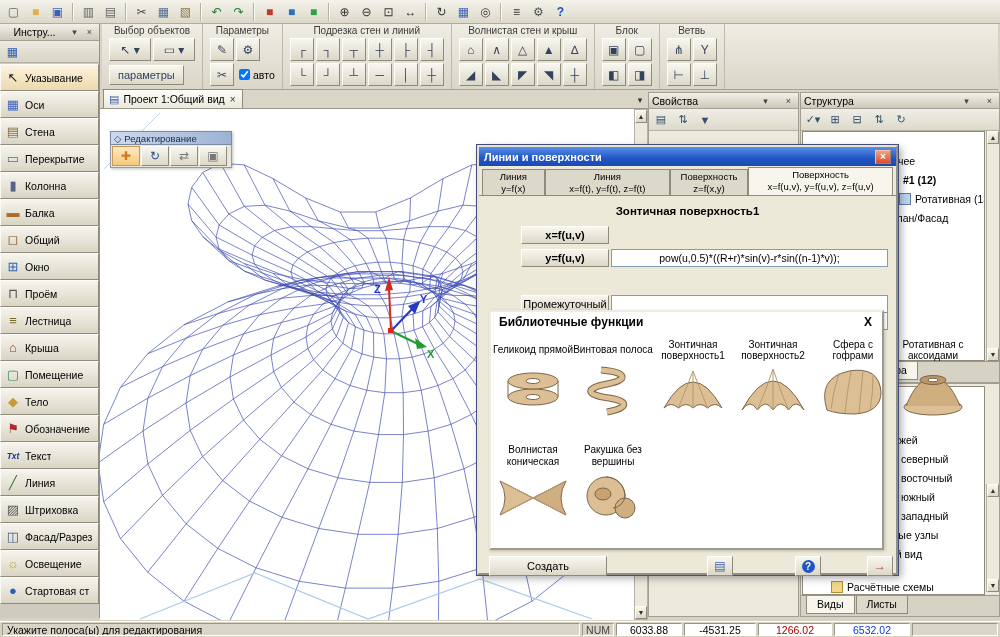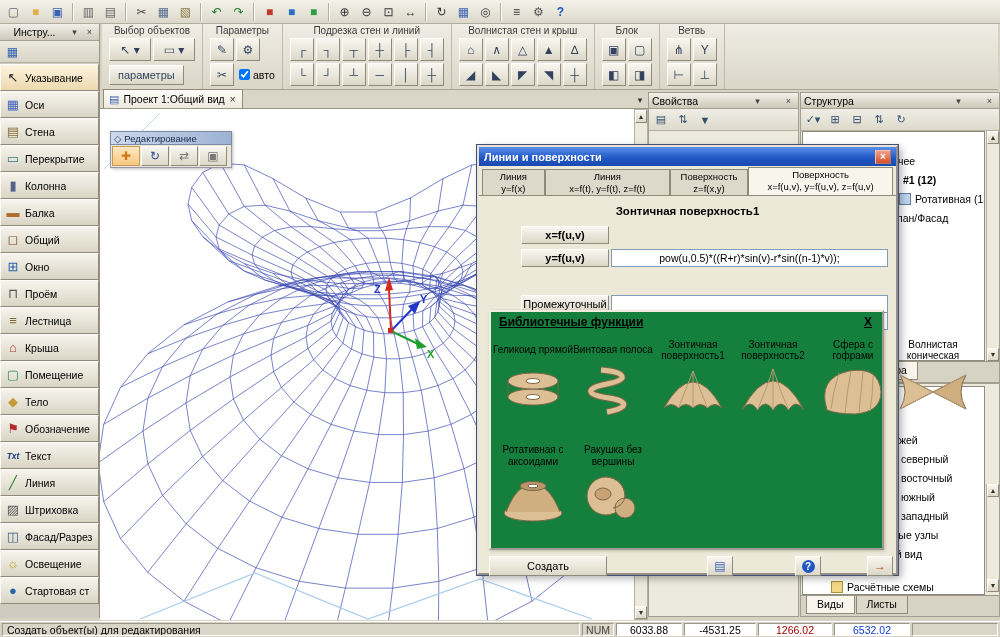--- a/index.html
+++ b/index.html
@@ -67,21 +67,21 @@
   .ft-btn.active { background:linear-gradient(#ffe9c4,#f6c87e); border-color:#c89a52; }
   
   #canvas-vscroll { left:634px; top:109px; width:14px; height:511px; background:#ece9dd; border:1px solid #b5b1a2; }
   .sb-arrow { position:absolute; left:0; width:12px; height:13px; font-size:7px; display:flex; align-items:center;
               justify-content:center; color:#333; background:linear-gradient(#f8f6ef,#dcd8c8);
               border:1px solid; border-color:#fffef8 #8e8a7c #8e8a7c #fffef8; }
   .sb-thumb { position:absolute; left:0; width:12px; background:linear-gradient(#f8f6ef,#d5d1c1);
               border:1px solid; border-color:#fffef8 #8e8a7c #8e8a7c #fffef8; }
   
   .panel { background:#ece9dd; border:1px solid #a29e90; }
-  .p-header { height:16px; display:flex; align-items:center; gap:18px; padding:0 3px;
+  .p-header { height:16px; display:flex; align-items:center; gap:10px; padding:0 3px;
               background:linear-gradient(#f2f0e8,#cdc9ba); border-bottom:1px solid #a5a192; font-size:10.5px; }
   .p-header .ttl { flex:1; }
   .p-toolbar { height:22px; display:flex; align-items:center; gap:2px; padding:1px 2px;
                background:linear-gradient(#f0eee6,#ddd9cb); border-bottom:1px solid #b5b1a2; }
   .ptbtn { min-width:20px; height:19px; display:flex; align-items:center; justify-content:center;
            font-size:11px; color:#33506e; border:1px solid transparent; }
   #props-panel  { left:648px; top:92px; width:151px; height:525px; }
   #struct-panel { left:800px; top:92px; width:200px; height:291px; }
   #views-panel  { left:800px; top:383px; width:200px; height:234px; }
   .tree { position:absolute; left:1px; right:14px; background:#fff; border:1px solid #8e8a7c;
@@ -112,22 +112,22 @@
           background:#ddd9ca; border:1px solid #8e8a7c; border-bottom:none; overflow:hidden; white-space:nowrap; }
   .dtab.active { background:#f7f5ec; height:28px; }
   .d-body { position:absolute; top:51px; left:0; right:0; bottom:0; }
   .d-heading { text-align:center; font-weight:bold; font-size:11.5px; margin-top:7px; }
   .frow { position:absolute; left:42px; right:8px; height:19px; display:flex; gap:2px; }
   .flabel { width:88px; height:18px; font-weight:bold; font-size:11px; display:flex; align-items:center;
             justify-content:center; background:linear-gradient(#f8f6ef,#dcd8c8); border:1px solid;
             border-color:#fffef8 #8e8a7c #8e8a7c #fffef8; }
   .finput { flex:1; height:18px; border:1px solid #7f9db9; background:#fff; font-size:10.5px;
             text-align:center; font-family:"Liberation Sans",sans-serif; }
-  #library { position:absolute; left:10px; top:112px; width:395px; height:240px; background:#15803d;
-             border:2px outset #f0ede0; box-shadow:1px 1px 3px rgba(0,0,0,.2);text-decoration:underline; }
+  #library { position:absolute; left:10px; top:112px; width:395px; height:240px; background:#ffffff;
+             border:2px outset #f0ede0; box-shadow:1px 1px 3px rgba(0,0,0,.2); }
   .lib-head { display:flex; padding:3px 8px 0; }
   .lib-title { flex:1; font-weight:bold; font-size:12px; }
   .lib-close { font-weight:bold; font-size:12px; padding:0 2px; }
   .lib-grid { position:absolute; top:23px; left:2px; right:2px; bottom:2px; display:grid;
               grid-template-columns:repeat(6,1fr); grid-template-rows:1fr 1fr; }
   .lib-cell { display:flex; flex-direction:column; align-items:center; padding-top:2px; }
   .lib-name { font-size:10px; text-align:center; line-height:1.15; height:26px; display:flex;
               align-items:center; justify-content:center; }
   .lib-thumb { width:80px; height:58px; }
   .d-bottom { position:absolute; left:10px; right:10px; top:358px; height:22px; }
@@ -707,39 +707,39 @@
             </svg>
           </div>
           <div class="lib-cell">
             <div class="lib-name">Сфера с гофрами</div>
             <svg class="lib-thumb" viewBox="0 0 80 56">
               <path d="M14 46 Q4 14 36 7 Q66 2 68 28 Q68 48 42 50 Q24 50 14 46 Z" fill="#dcbf94" stroke="#7d6647"></path>
               <path d="M26 9 Q20 28 18 45 M38 7 Q34 28 32 49 M50 7 Q48 28 46 49 M60 12 Q60 30 57 47" stroke="#b59a72" fill="none"></path>
             </svg>
           </div>
           <div class="lib-cell">
-            <div class="lib-name">Волнистая коническая</div>
-            <svg class="lib-thumb" viewBox="0 0 80 56">
-              <path d="M7 11 Q17 28 7 45 L40 28 Z" fill="#dcbf94" stroke="#7d6647"></path>
-              <path d="M73 11 Q63 28 73 45 L40 28 Z" fill="#cfae80" stroke="#7d6647"></path>
-              <path d="M7 11 L40 28 M7 45 L40 28 M73 11 L40 28 M73 45 L40 28" stroke="#b59a72" fill="none"></path>
-            </svg>
-          </div>
-          <div class="lib-cell">
             <div class="lib-name">Ротативная с аксоидами</div>
             <svg class="lib-thumb" viewBox="0 0 80 56">
               <g stroke="#7d6647">
                 <ellipse cx="40" cy="43" rx="29" ry="8" fill="#dcbf94"></ellipse>
                 <path d="M13 42 C22 20 30 15 40 15 C50 15 58 20 67 42" fill="#cfae80"></path>
                 <ellipse cx="40" cy="16" rx="13" ry="4.5" fill="#b9976b"></ellipse>
                 <ellipse cx="40" cy="16" rx="5" ry="1.8" fill="#fff"></ellipse>
               </g>
             </svg>
           </div>
           <div class="lib-cell">
+            <div class="lib-name">Волнистая коническая</div>
+            <svg class="lib-thumb" viewBox="0 0 80 56">
+              <path d="M7 11 Q17 28 7 45 L40 28 Z" fill="#dcbf94" stroke="#7d6647"></path>
+              <path d="M73 11 Q63 28 73 45 L40 28 Z" fill="#cfae80" stroke="#7d6647"></path>
+              <path d="M7 11 L40 28 M7 45 L40 28 M73 11 L40 28 M73 45 L40 28" stroke="#b59a72" fill="none"></path>
+            </svg>
+          </div>
+          <div class="lib-cell">
             <div class="lib-name">Ракушка без вершины</div>
             <svg class="lib-thumb" viewBox="0 0 80 56">
               <circle cx="33" cy="26" r="19" fill="#dcbf94" stroke="#7d6647"></circle>
               <circle cx="52" cy="38" r="10" fill="#cfae80" stroke="#7d6647"></circle>
               <path d="M33 7 A19 19 0 0 1 52 26 A13 13 0 0 1 40 38" fill="none" stroke="#7d6647"></path>
               <ellipse cx="30" cy="24" rx="8" ry="6" fill="#c8a272" stroke="#7d6647"></ellipse>
             </svg>
           </div>
         </div>
       </div>
@@ -749,21 +749,21 @@
         <button class="d-sm raised" style="left:218px;color:#3d62b5">▤</button>
         <button class="d-sm raised" style="left:306px">
           <span class="qcircle">?</span>
         </button>
         <button class="d-sm raised" style="left:378px;color:#c0392b;font-weight:bold">→</button>
       </div>
     </div>
   </div>
 
   <div id="statusbar" class="abs">
-    <div class="scell" style="width:578px">Создать объект(ы) для редактирования</div>
+    <div class="scell" style="width:578px">Укажите полоса(ы) для редактирования</div>
     <div class="scell" style="width:32px;justify-content:center;color:#444">NUM</div>
     <div style="display:flex;gap:2px">
 
     <div class="scell sval" style="color:#000;width:66px">6033.88</div>
         <div class="scell sval" style="color:#000;width:72px">-4531.25</div>
         <div class="scell sval" style="color:#a40000;width:74px">1266.02</div>
         <div class="scell sval" style="color:#0b3bd0;width:76px">6532.02</div>
       </div>
     <div class="scell sfill"></div>
   </div>

